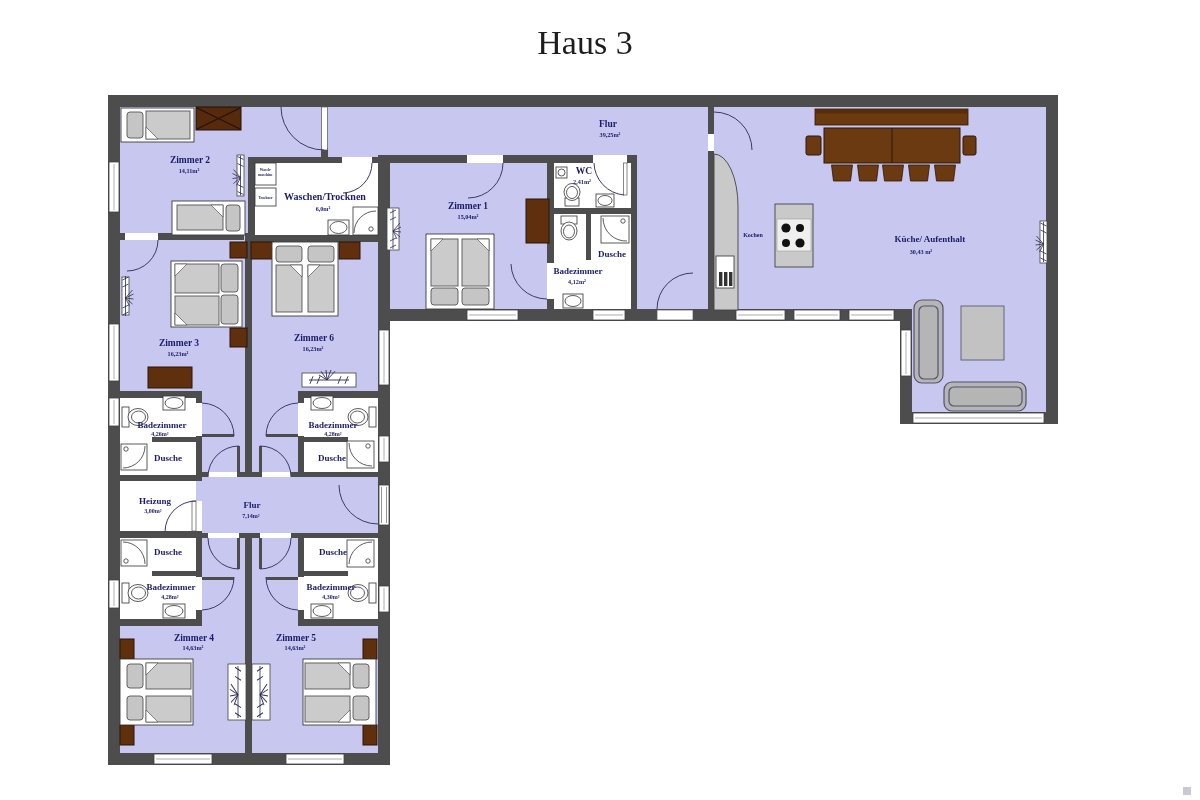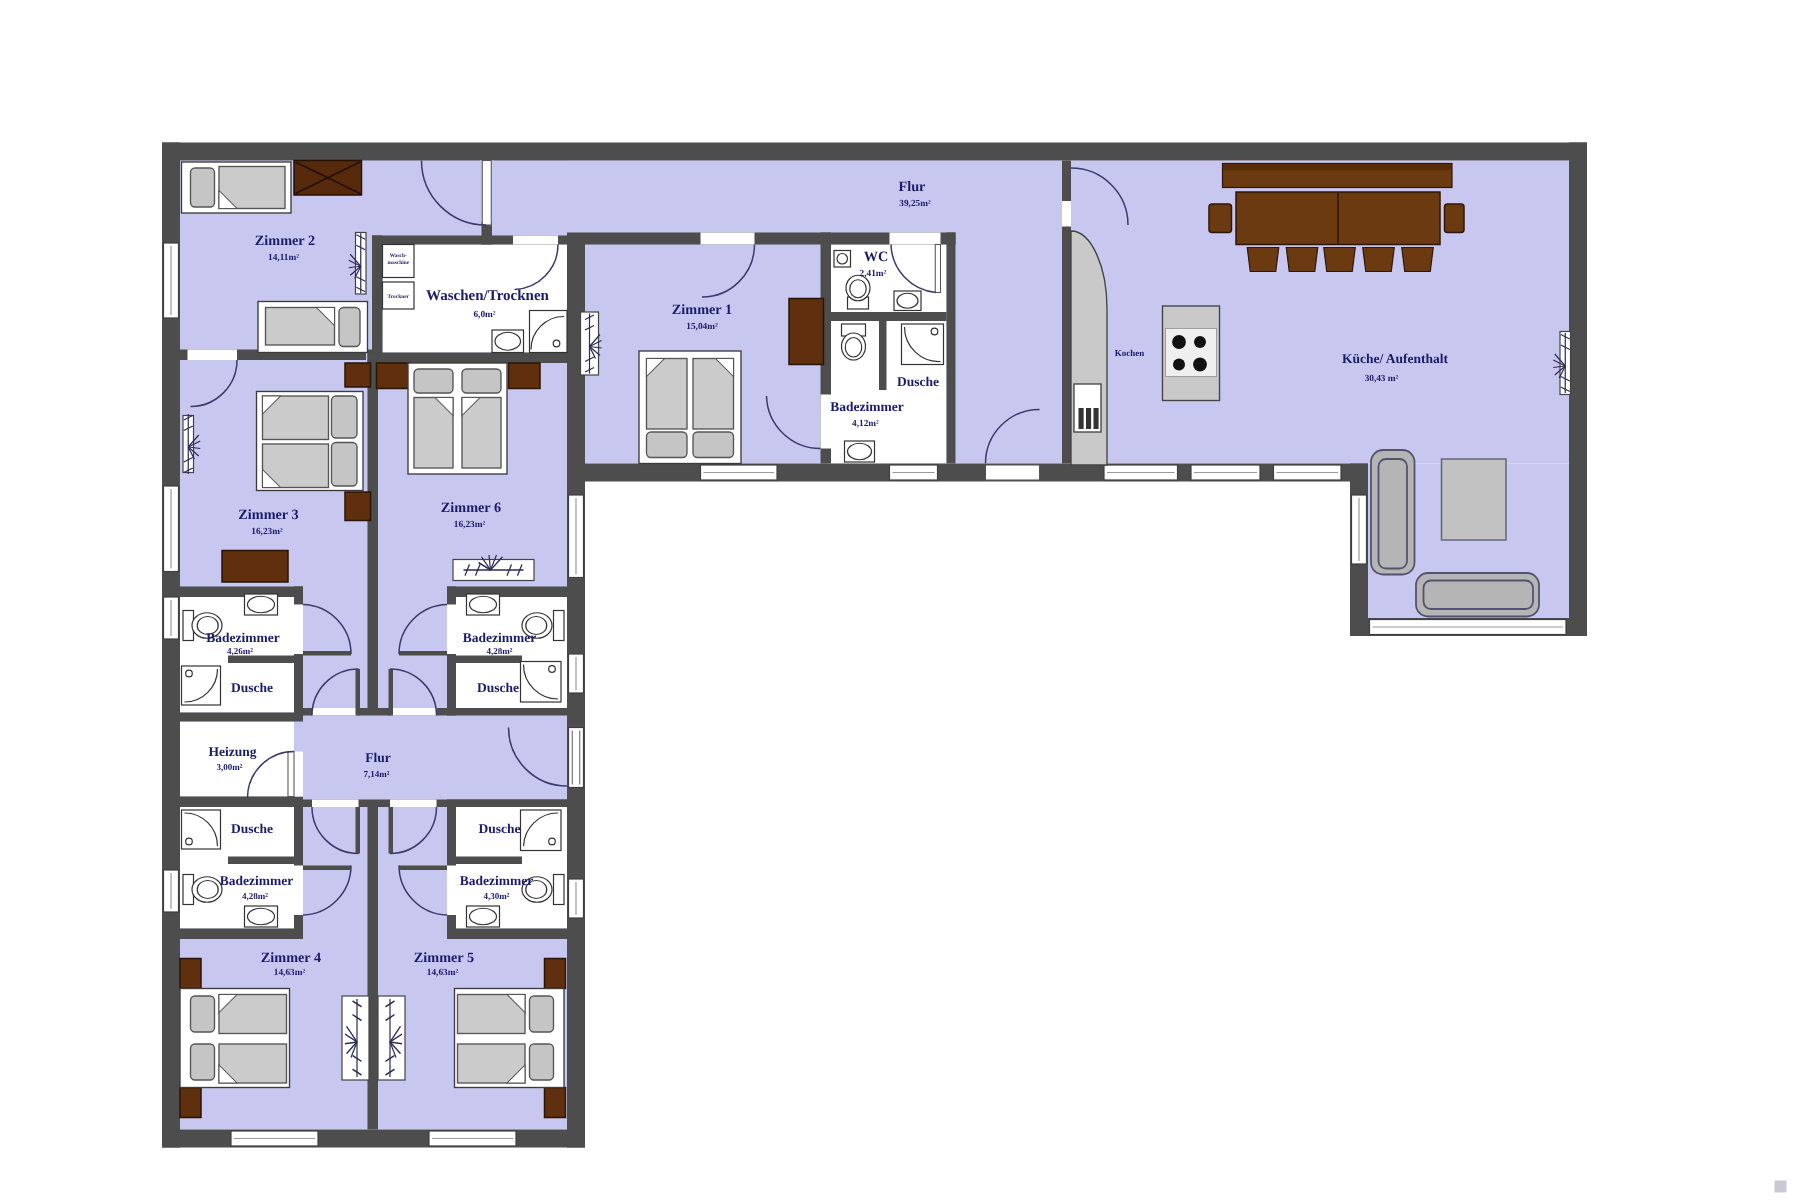--- a/index.html
+++ b/index.html
@@ -4,20 +4,21 @@
 <style>
   html,body{margin:0;padding:0;background:#fff;}
   .page{position:relative;width:1200px;height:800px;background:#fff;overflow:hidden;
         font-family:"Liberation Serif",serif;}
   svg text{font-family:"Liberation Serif",serif;}
 </style>
 </head>
 <body>
 <div class="page">
 
+<div style="position:absolute;left:0;top:24px;width:1170px;text-align:center;font-size:34px;color:#1d1d1d;">Haus&nbsp;3</div>
 <svg width="1200" height="800" viewBox="0 0 1200 800" style="position:absolute;left:0;top:0;">
 <defs>
 <g id="radv" stroke="#2a2a55" stroke-width="0.8" fill="none">
   <line x1="0" y1="-20" x2="0" y2="20"></line>
   <line x1="-3" y1="-19" x2="3" y2="-16"></line>
           <line x1="-3" y1="-12" x2="3" y2="-9"></line>
   <line x1="-3" y1="16" x2="3" y2="19"></line>
           <line x1="-3" y1="9" x2="3" y2="12"></line>
   <line x1="0" y1="2" x2="-7" y2="-6"></line>
           <line x1="0" y1="2" x2="-8" y2="-2"></line>

